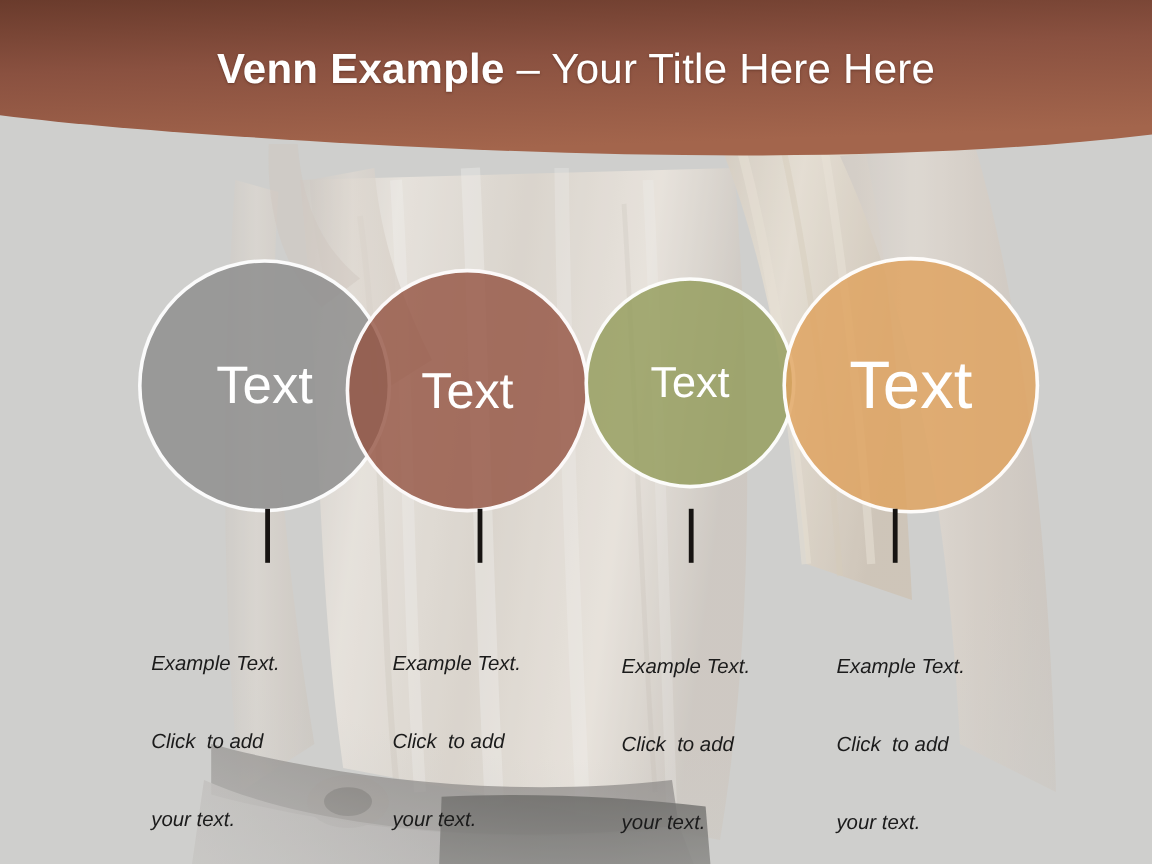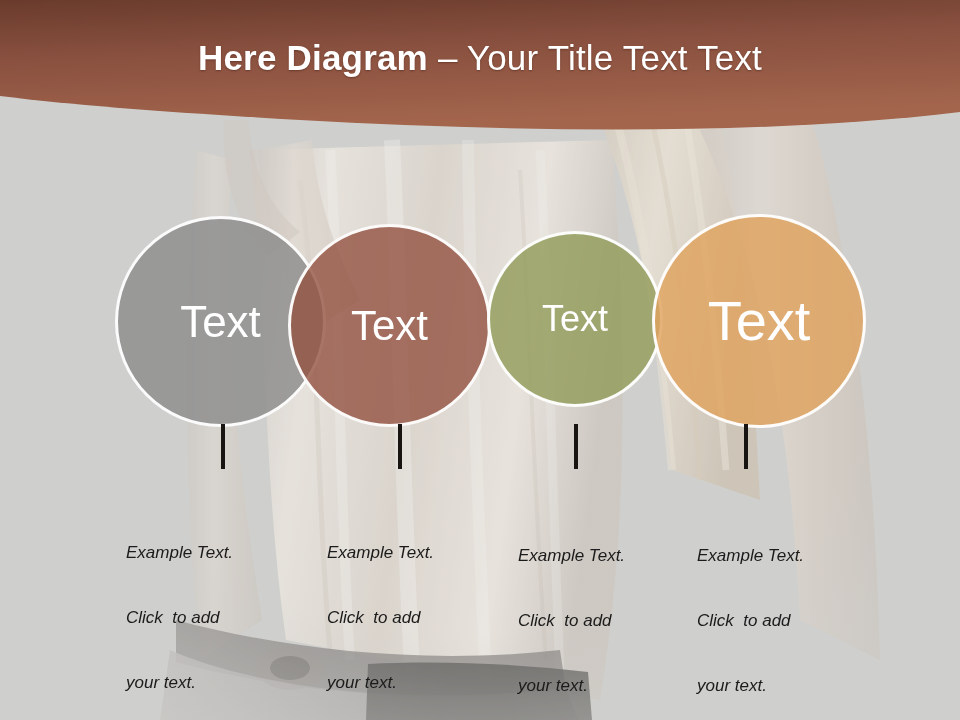--- a/index.html
+++ b/index.html
@@ -211,16 +211,16 @@
           <stop offset="0%" stop-color="#6a3b2c"></stop>
           <stop offset="45%" stop-color="#8a5140"></stop>
           <stop offset="100%" stop-color="#a3654c"></stop>
         </linearGradient>
       </defs>
       <path d="M0 0 L960 0 L960 112 C 760 136, 520 132, 300 120 C 180 113, 80 106, 0 96 Z" fill="url(#hdrGrad)"></path>
     </svg>
   </div>
 
   <div id="title">
-    <span class="strong">Here Diagram</span><span class="light"> – </span><span class="light">Your Title Text Text</span>
+    <span class="strong">Venn Example</span><span class="light"> – </span><span class="light">Your Title Here Here</span>
   </div>
 
 </div>
 
 </body></html>

